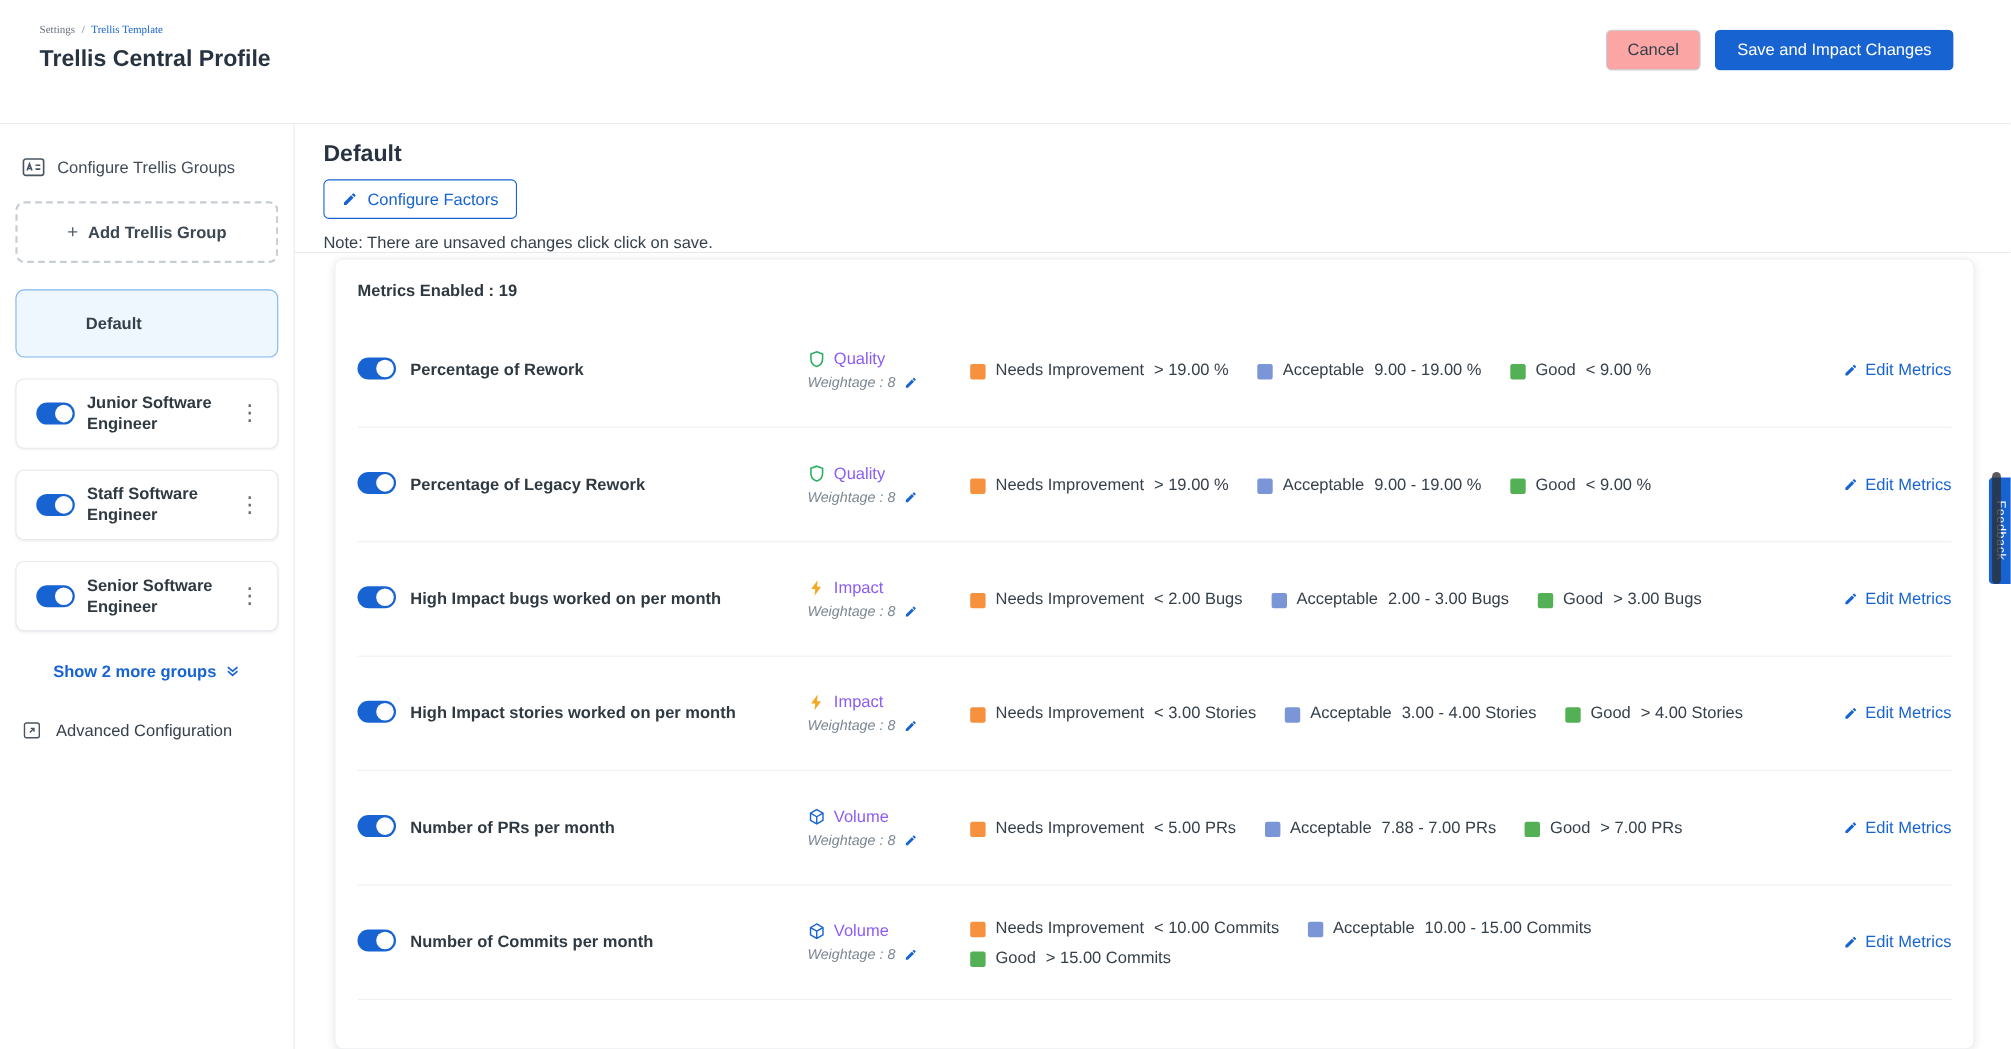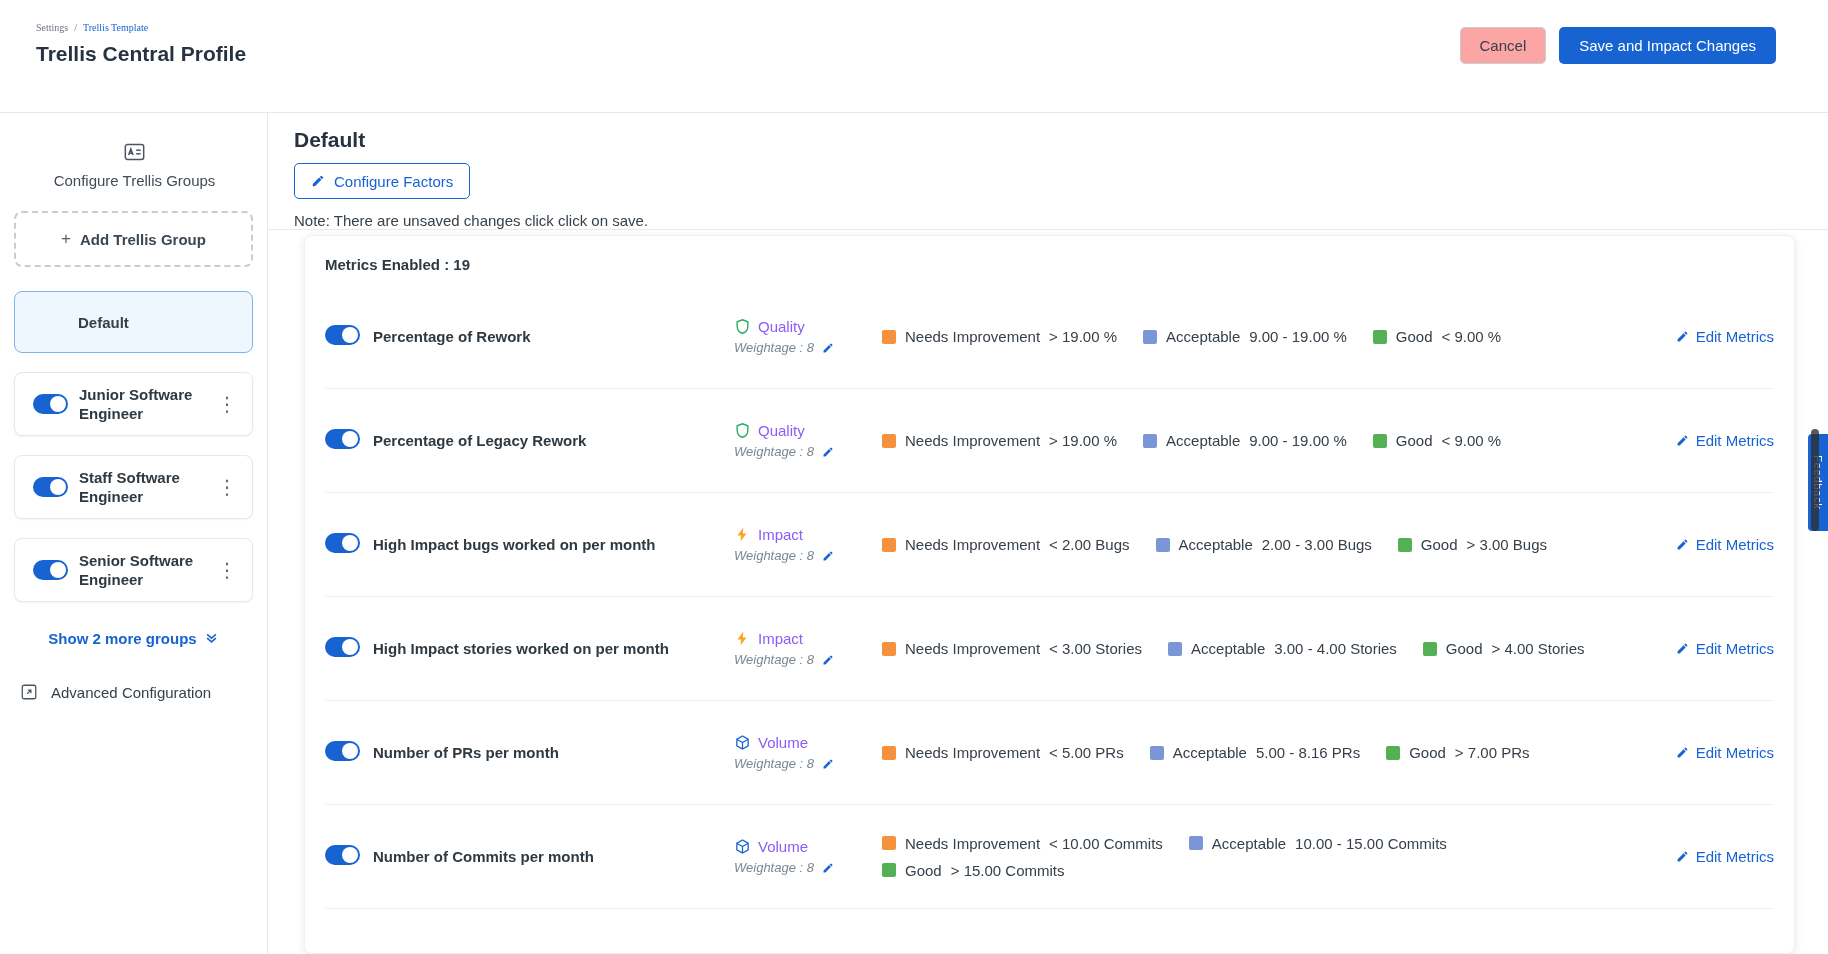--- a/index.html
+++ b/index.html
@@ -47,21 +47,21 @@
   .btn-primary{background:var(--primary);color:#fff;}
 
   
   .content{display:flex;height:841px;}
 
   
   .sidebar{
     width:268px;min-width:268px;border-right:1px solid var(--border);
     padding:30px 14px 0 14px;background:#fff;
   }
-  .section-head{display:flex;align-items:center;gap:11px;margin:0 4px 22px 6px;color:#414c57;flex-direction:column;}
+  .section-head{display:flex;align-items:center;gap:11px;margin:0 4px 22px 6px;color:#414c57;}
   .section-head .sh-icon{color:#4a5560;}
   .section-head .sh-label{font-size:15px;}
   .add-group-btn{
     height:56px;border:2px dashed #c7cdd4;border-radius:8px;
     display:flex;align-items:center;justify-content:center;gap:9px;
     color:#3c4752;font-weight:bold;font-size:15px;cursor:pointer;
     margin-bottom:24px;background:#fff;
   }
   .add-group-btn .plus{font-size:17px;font-weight:normal;color:#55606b;}
   .group-card{
@@ -147,21 +147,21 @@
   .factor-name{font-weight:normal;font-size:15px;color:#8b5cf6;}
   .factor-bottom{display:flex;align-items:center;gap:8px;margin-top:5px;font-style:italic;}
   .weightage{font-size:13px;color:#7a8691;}
   .edit-weight{color:var(--primary);cursor:pointer;}
   .ficon{display:none;align-items:center;}
   .factor-quality .ficon-quality{display:inline-flex;color:var(--c-quality);}
   .factor-impact .ficon-impact{display:inline-flex;color:var(--c-impact);}
   .factor-volume .ficon-volume{display:inline-flex;color:var(--c-volume);}
 
   .cell-range{display:flex;flex-wrap:wrap;align-items:center;column-gap:26px;row-gap:10px;padding-right:18px;}
-  .chip{display:inline-flex;align-items:center;gap:9px;}
+  .chip{display:inline-flex;align-items:flex-end;gap:9px;}
   .sq{width:14px;height:14px;border-radius:2px;display:inline-block;flex:none;}
   .chip:nth-child(1) .sq{background:var(--c-ni);}
   .chip:nth-child(2) .sq{background:var(--c-acc);}
   .chip:nth-child(3) .sq{background:var(--c-good);}
   .chip-label{font-size:15px;color:#36404a;}
   .chip-value{font-size:15px;color:#36404a;}
 
   .cell-edit{display:flex;justify-content:flex-end;}
   .edit-link{
     color:var(--primary);font-size:15px;display:inline-flex;align-items:center;gap:7px;cursor:pointer;
@@ -527,21 +527,21 @@
     </div>
     <div class="cell-range">
       <span class="chip">
         <i class="sq"></i>
         <span class="chip-label">Needs Improvement</span>
         <span class="chip-value">&lt; 5.00 PRs</span>
       </span>
       <span class="chip">
         <i class="sq"></i>
         <span class="chip-label">Acceptable</span>
-        <span class="chip-value">5.00 - 8.16 PRs</span>
+        <span class="chip-value">7.88 - 7.00 PRs</span>
       </span>
       <span class="chip">
         <i class="sq"></i>
         <span class="chip-label">Good</span>
         <span class="chip-value">&gt; 7.00 PRs</span>
       </span>
     </div>
     <div class="cell-edit">
       <span class="edit-link">
         <span>

